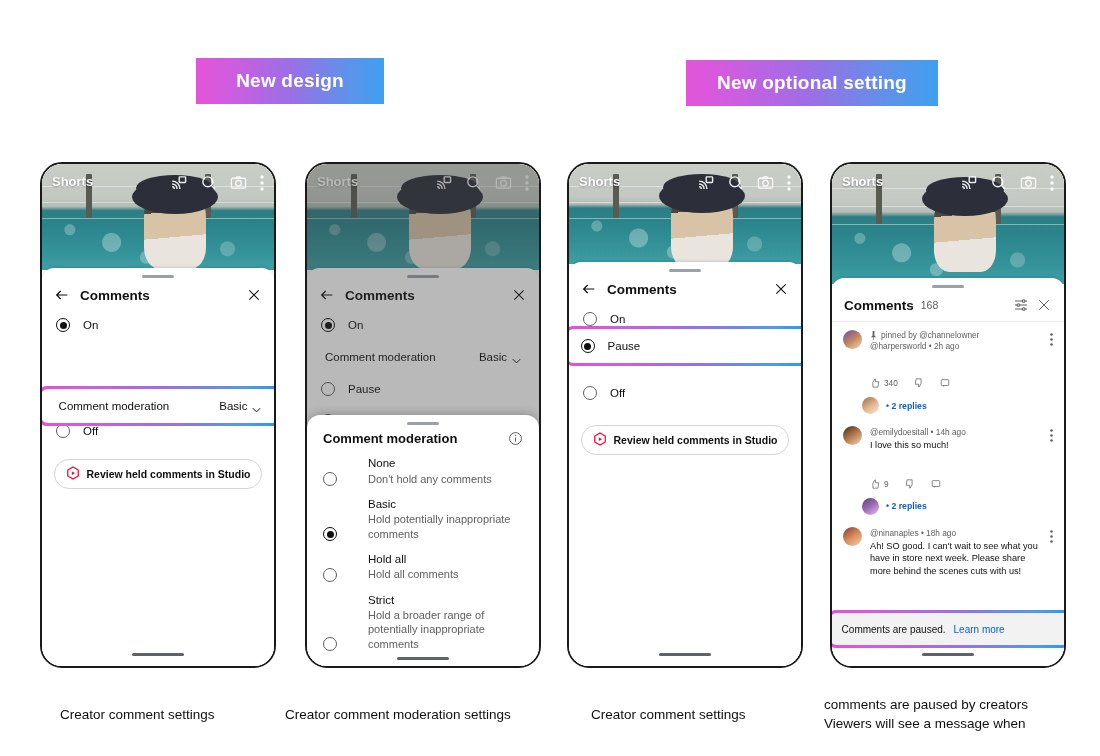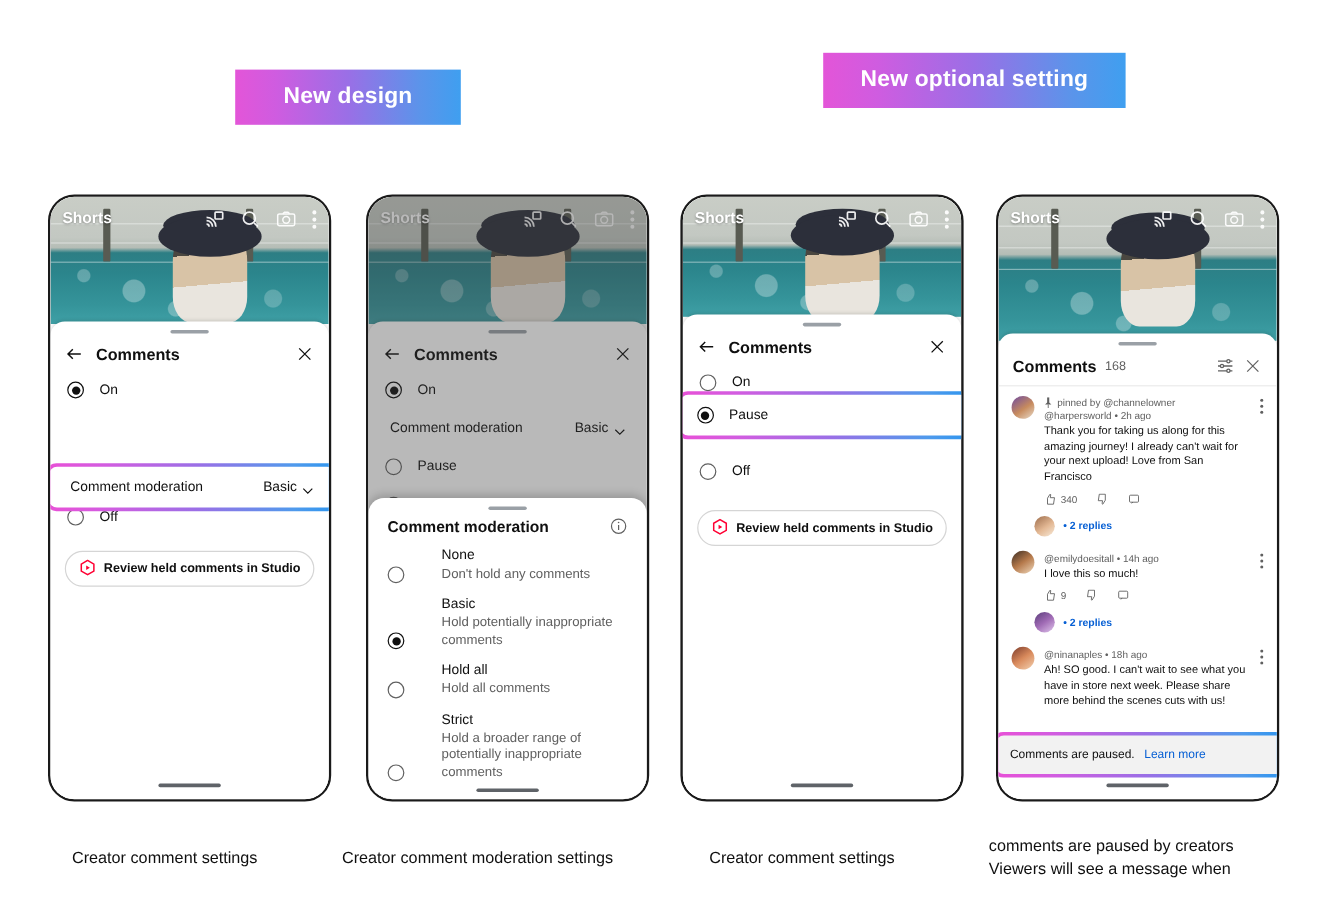--- a/index.html
+++ b/index.html
@@ -15,21 +15,21 @@
   .badge {
     position: absolute;
     display: flex; align-items: center; justify-content: center;
     color: #ffffff;
     font-weight: bold;
     font-size: 19px;
     letter-spacing: .2px;
     background: linear-gradient(90deg, #e355d8 0%, #cf5ce0 18%, #9a6fe6 50%, #5b94ea 82%, #3f9ff0 100%);
   }
   #badge-new-design { left: 196px; top: 58px; width: 188px; height: 46px; }
-  #badge-new-optional { left: 686px; top: 44px; width: 252px; height: 46px; }
+  #badge-new-optional { left: 686px; top: 60px; width: 252px; height: 46px; }
 
   
   .phone {
     position: absolute;
     width: 236px; height: 506px;
     border: 2.5px solid #1a1a1a;
     border-radius: 22px;
     background: #ffffff;
     overflow: hidden;
   }
@@ -190,21 +190,21 @@
   .avatar.a2 { background: linear-gradient(145deg,#3a2c22,#b5794b 50%,#f0d9bd); }
   .avatar.a3 { background: linear-gradient(145deg,#7a3a2a,#d98a5c 50%,#f3d2b2); }
   .avatar.r1 { background: linear-gradient(145deg,#9b6b4a,#e3b894 55%,#f7ead9); }
   .avatar.r2 { background: linear-gradient(145deg,#5a3d7a,#a06bb5 50%,#e0c5ec); }
   .cmt-body { flex:1; min-width:0; }
   .pinned { display:flex; align-items:center; gap:4px; font-size:8.3px; color:#606060; }
   .pin-ico { width:7px; height:9px; }
   .meta { font-size:8.3px; color:#606060; margin-top:1px; }
   .ctext { font-size:9.2px; color:#0f0f0f; line-height:1.38; margin-top:2px; }
   .cactions { display:flex; align-items:center; gap:16px; margin-top:7px; }
-  .cact { display:flex; align-items:center; gap:4px; font-size:8.3px; color:#606060; }
+  .cact { display:flex; align-items:center; gap:4px; font-size:8.3px; color:#606060;margin-top:20px; }
   .cact svg { display:block; }
   .kebab { width:3px; flex:0 0 auto; align-self:flex-start; margin-top:2px; }
   .replies { display:flex; align-items:center; gap:7px; padding: 7px 11px 4px 30px; }
   .replies .avatar { width:17px; height:17px; }
   .replies .rtxt { font-size:8.7px; color:#065fd4; font-weight:600; }
 
   
   .caption {
     position:absolute;
     font-size: 13.5px; color:#0f0f0f; line-height: 1.42;
@@ -618,21 +618,20 @@
                     <path d="M3 0h2v5l2 2H1l2-2z"></path>
                     <path d="M3.6 7h.8v4h-.8z"></path>
                   </svg></span>
               <span>pinned by @channelowner</span>
             </div>
             <div class="meta">
               <span>@harpersworld</span>
               <span> • </span>
               <span>2h ago</span>
             </div>
-            <div class="ctext">Thank you for taking us along for this amazing journey! I already can't wait for your next upload! Love from San Francisco</div>
             <div class="cactions">
               <span class="cact">
                 <svg width="10" height="10" viewBox="0 0 24 24" fill="none" stroke="#606060" stroke-width="1.8">
                     <path d="M7 22V10l5-8 1.5 1-1 6H21l-2 13z"></path>
                   </svg>
                 <span>340</span>
               </span>
               <span class="cact">
                 <svg width="10" height="10" viewBox="0 0 24 24" fill="none" stroke="#606060" stroke-width="1.8">
                     <path d="M17 2v12l-5 8-1.5-1 1-6H3l2-13z"></path>

